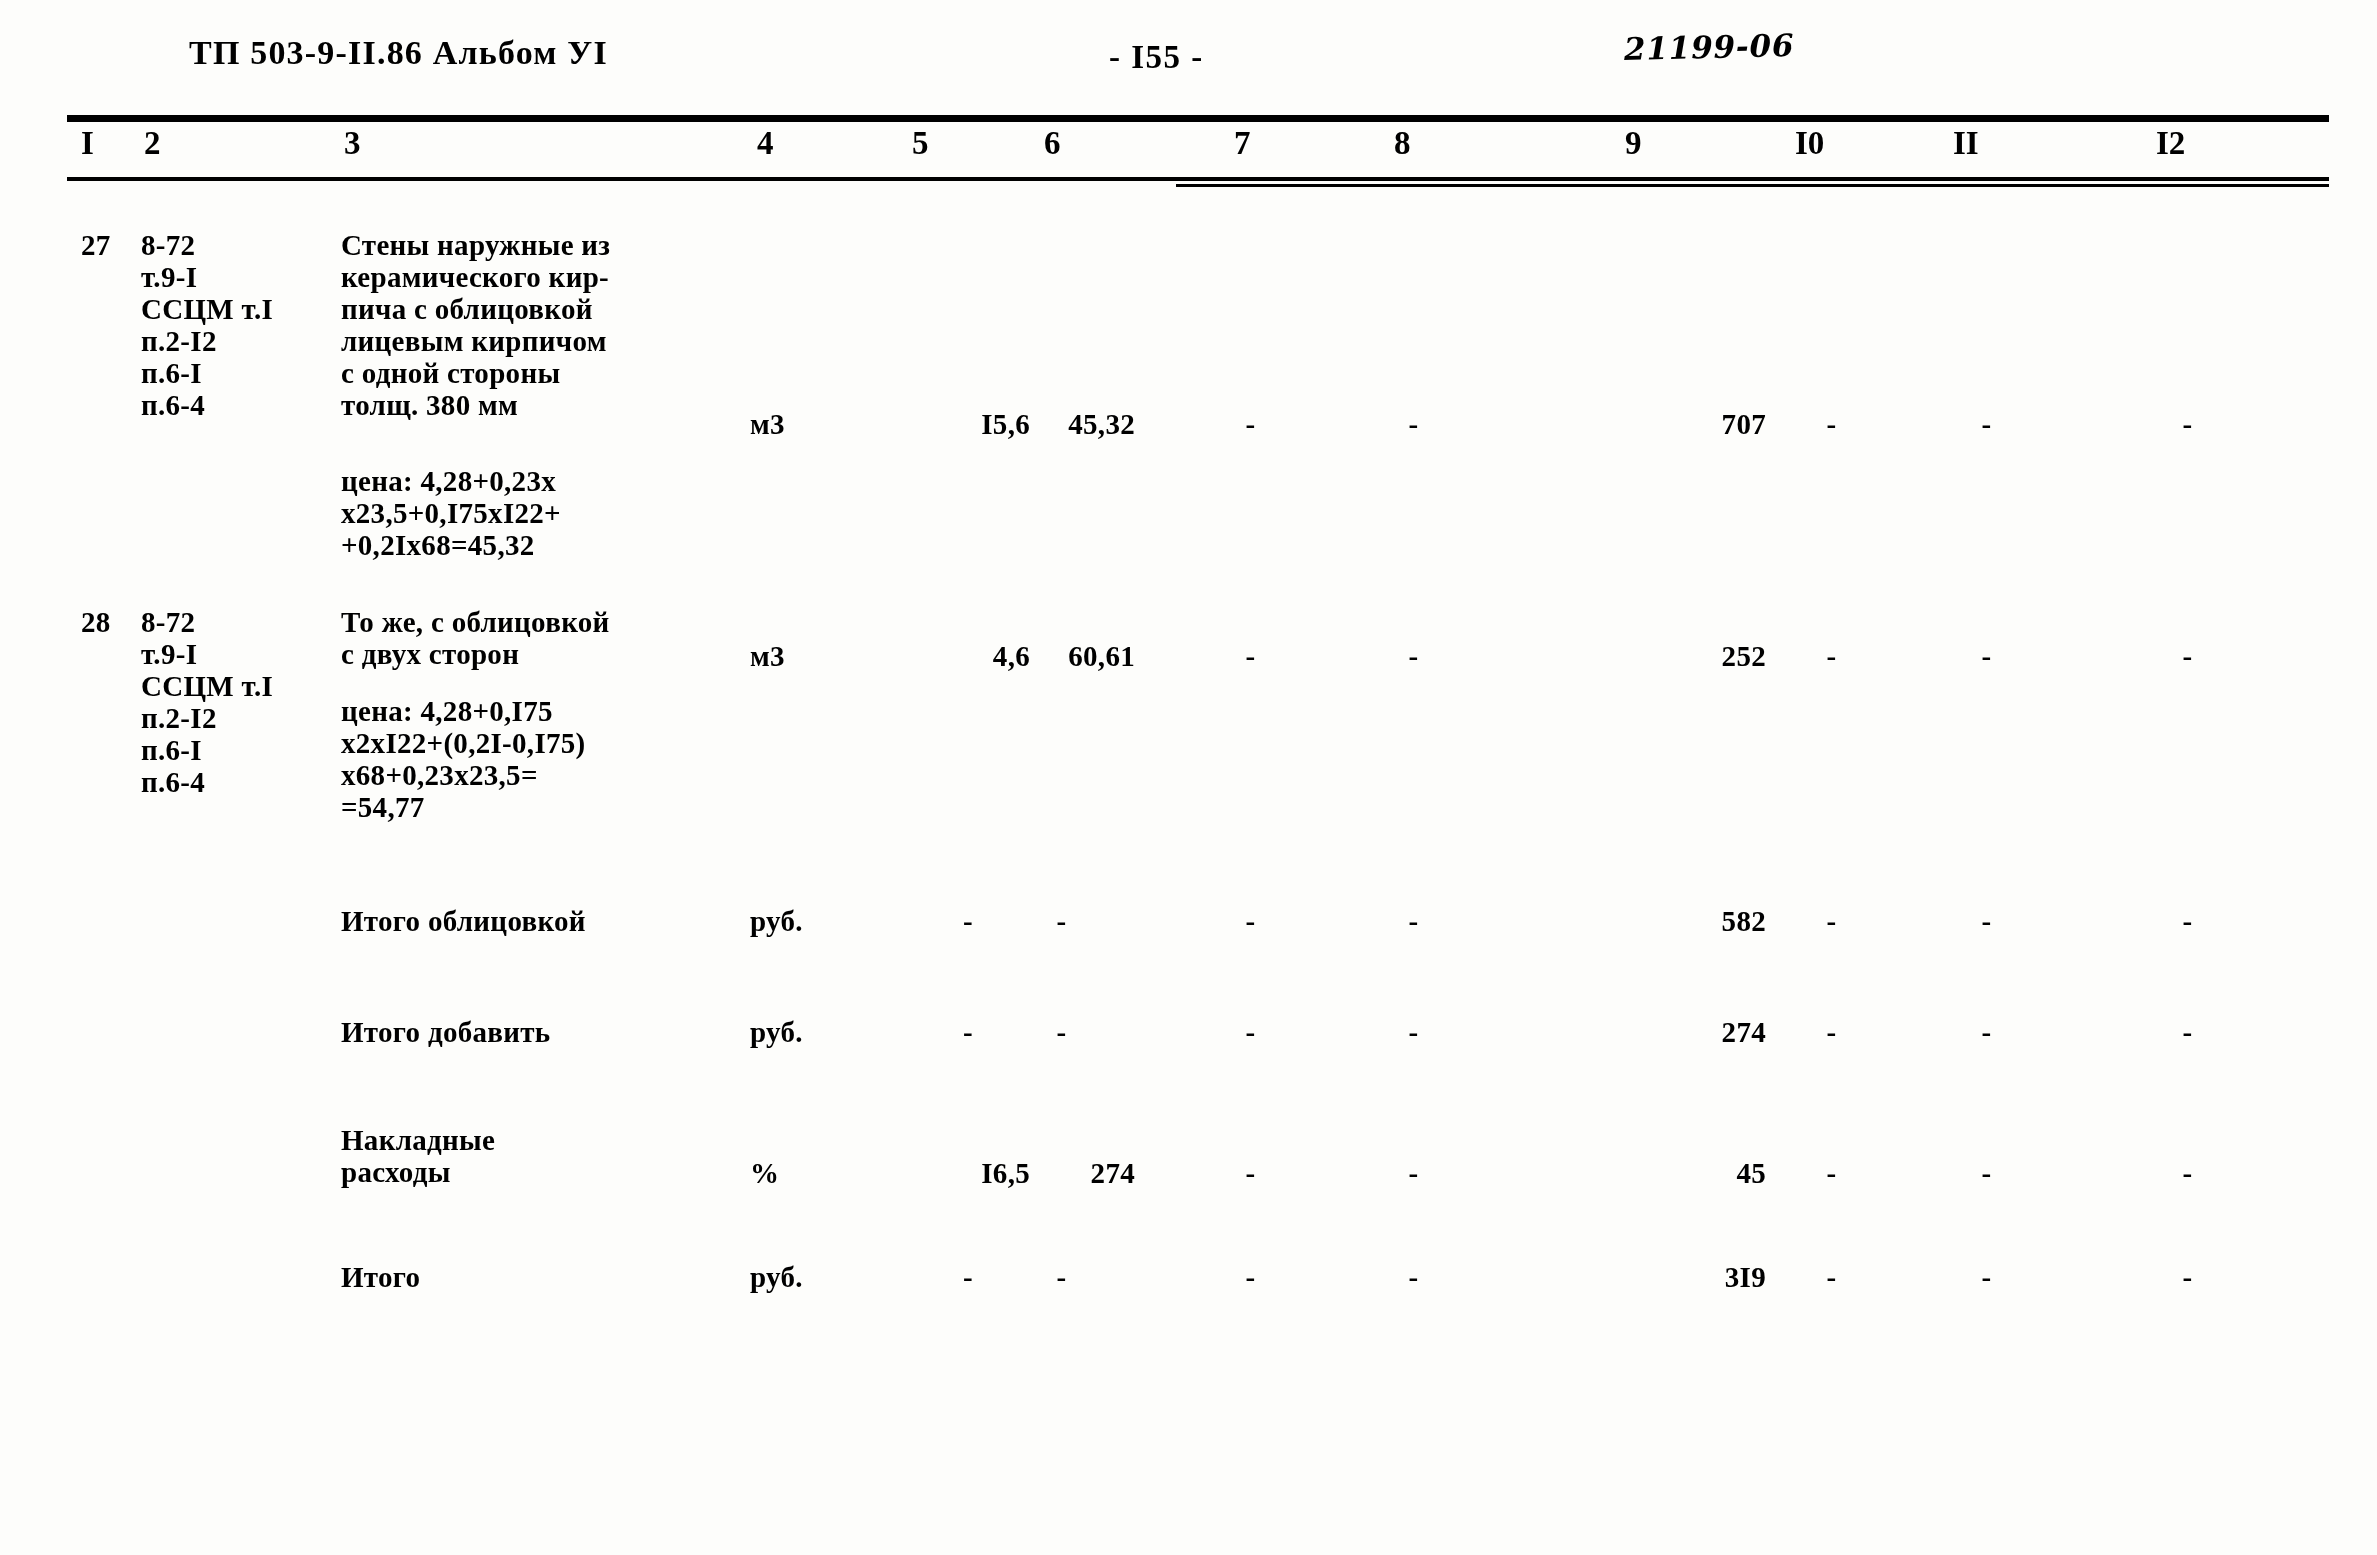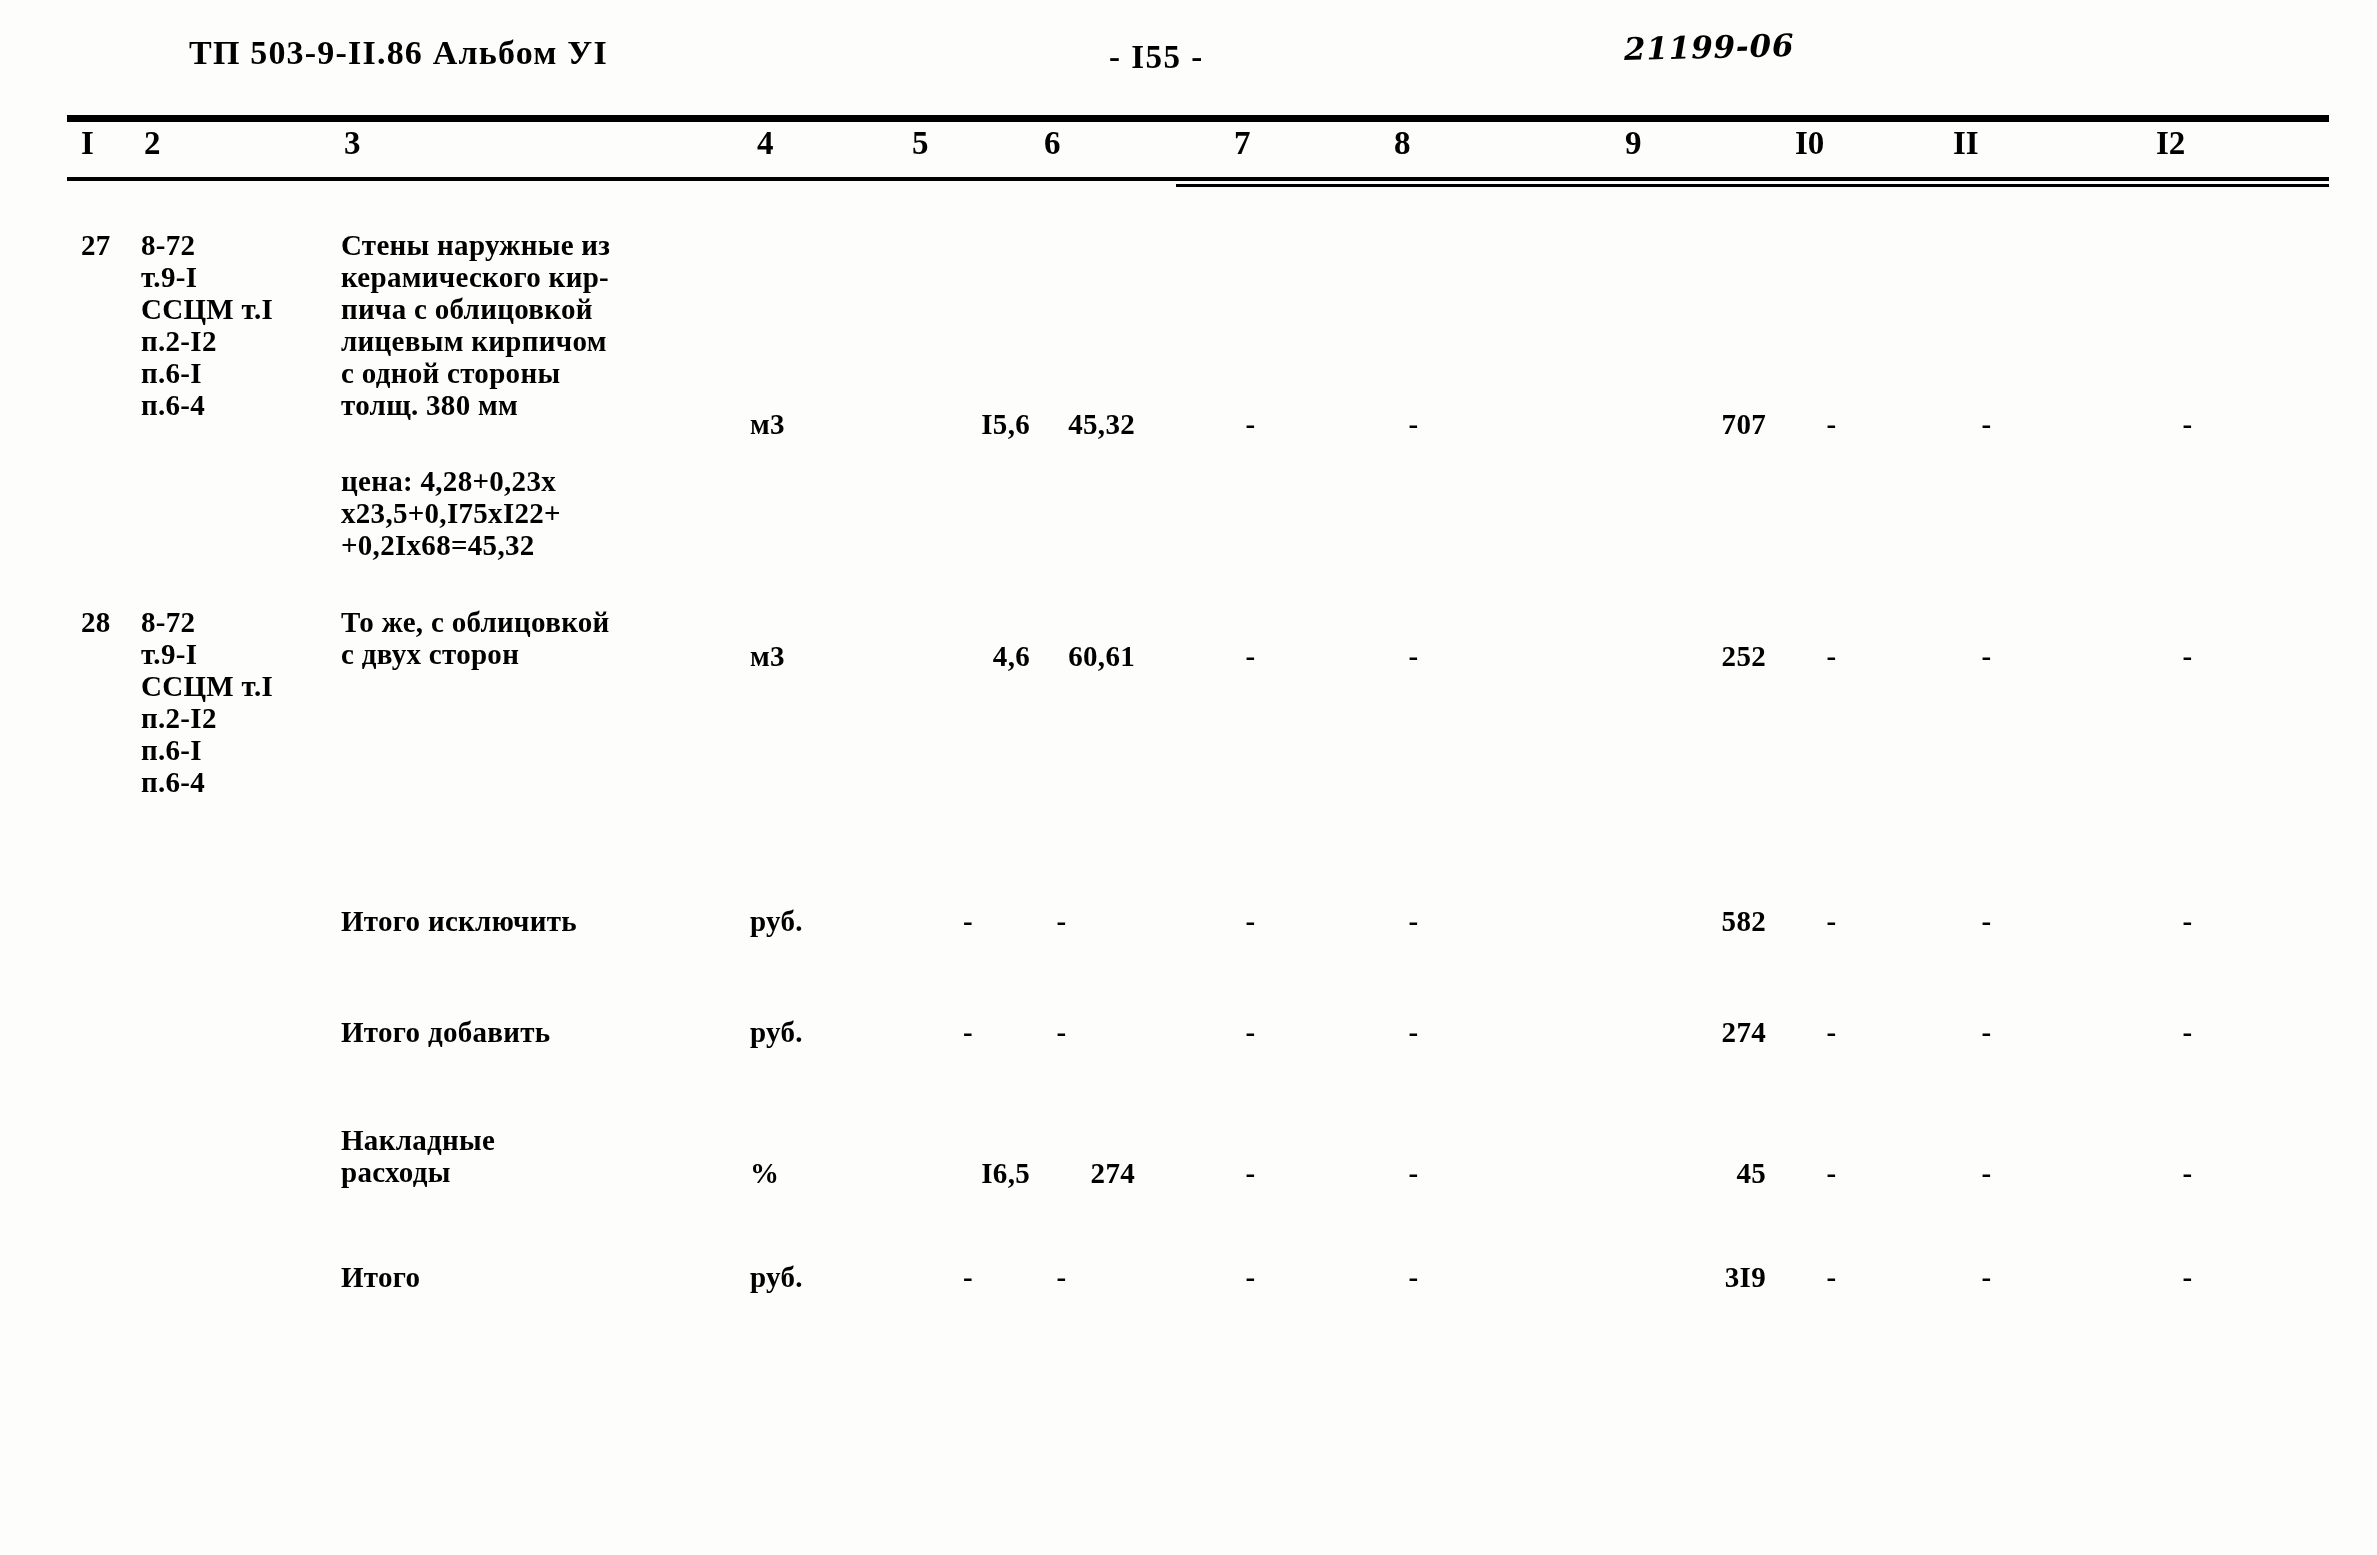--- a/index.html
+++ b/index.html
@@ -182,31 +182,35 @@
 
     <div class="cell c1" style="top:606px">28</div>
     <div class="cell c2" style="top:606px">8-72
 т.9-I
 ССЦМ т.I
 п.2-I2
 п.6-I
 п.6-4</div>
     <div class="cell c3" style="top:606px">То же, с облицовкой
 с двух сторон</div>
+    <div class="cell c3" style="top:695px">цена: 4,28+0,I75
+х2хI22+(0,2I-0,I75)
+х68+0,23х23,5=
+=54,77</div>
     <div class="cell c4" style="top:640px">м3</div>
     <div class="cell c5 num" style="top:640px">4,6</div>
     <div class="cell c6 num" style="top:640px">60,61</div>
     <div class="cell c7 ctr" style="top:640px">-</div>
     <div class="cell c8 ctr" style="top:640px">-</div>
     <div class="cell c9 num" style="top:640px">252</div>
     <div class="cell c10 ctr" style="top:640px">-</div>
     <div class="cell c11 ctr" style="top:640px">-</div>
     <div class="cell c12 ctr" style="top:640px">-</div>
 
-    <div class="cell c3" style="top:905px">Итого исключить</div>
+    <div class="cell c3" style="top:905px">Итого облицовкой</div>
     <div class="cell c4" style="top:905px">руб.</div>
     <div class="cell c5 ctr" style="top:905px">-</div>
     <div class="cell c6 ctr" style="top:905px">-</div>
     <div class="cell c7 ctr" style="top:905px">-</div>
     <div class="cell c8 ctr" style="top:905px">-</div>
     <div class="cell c9 num" style="top:905px">582</div>
     <div class="cell c10 ctr" style="top:905px">-</div>
     <div class="cell c11 ctr" style="top:905px">-</div>
     <div class="cell c12 ctr" style="top:905px">-</div>
 

